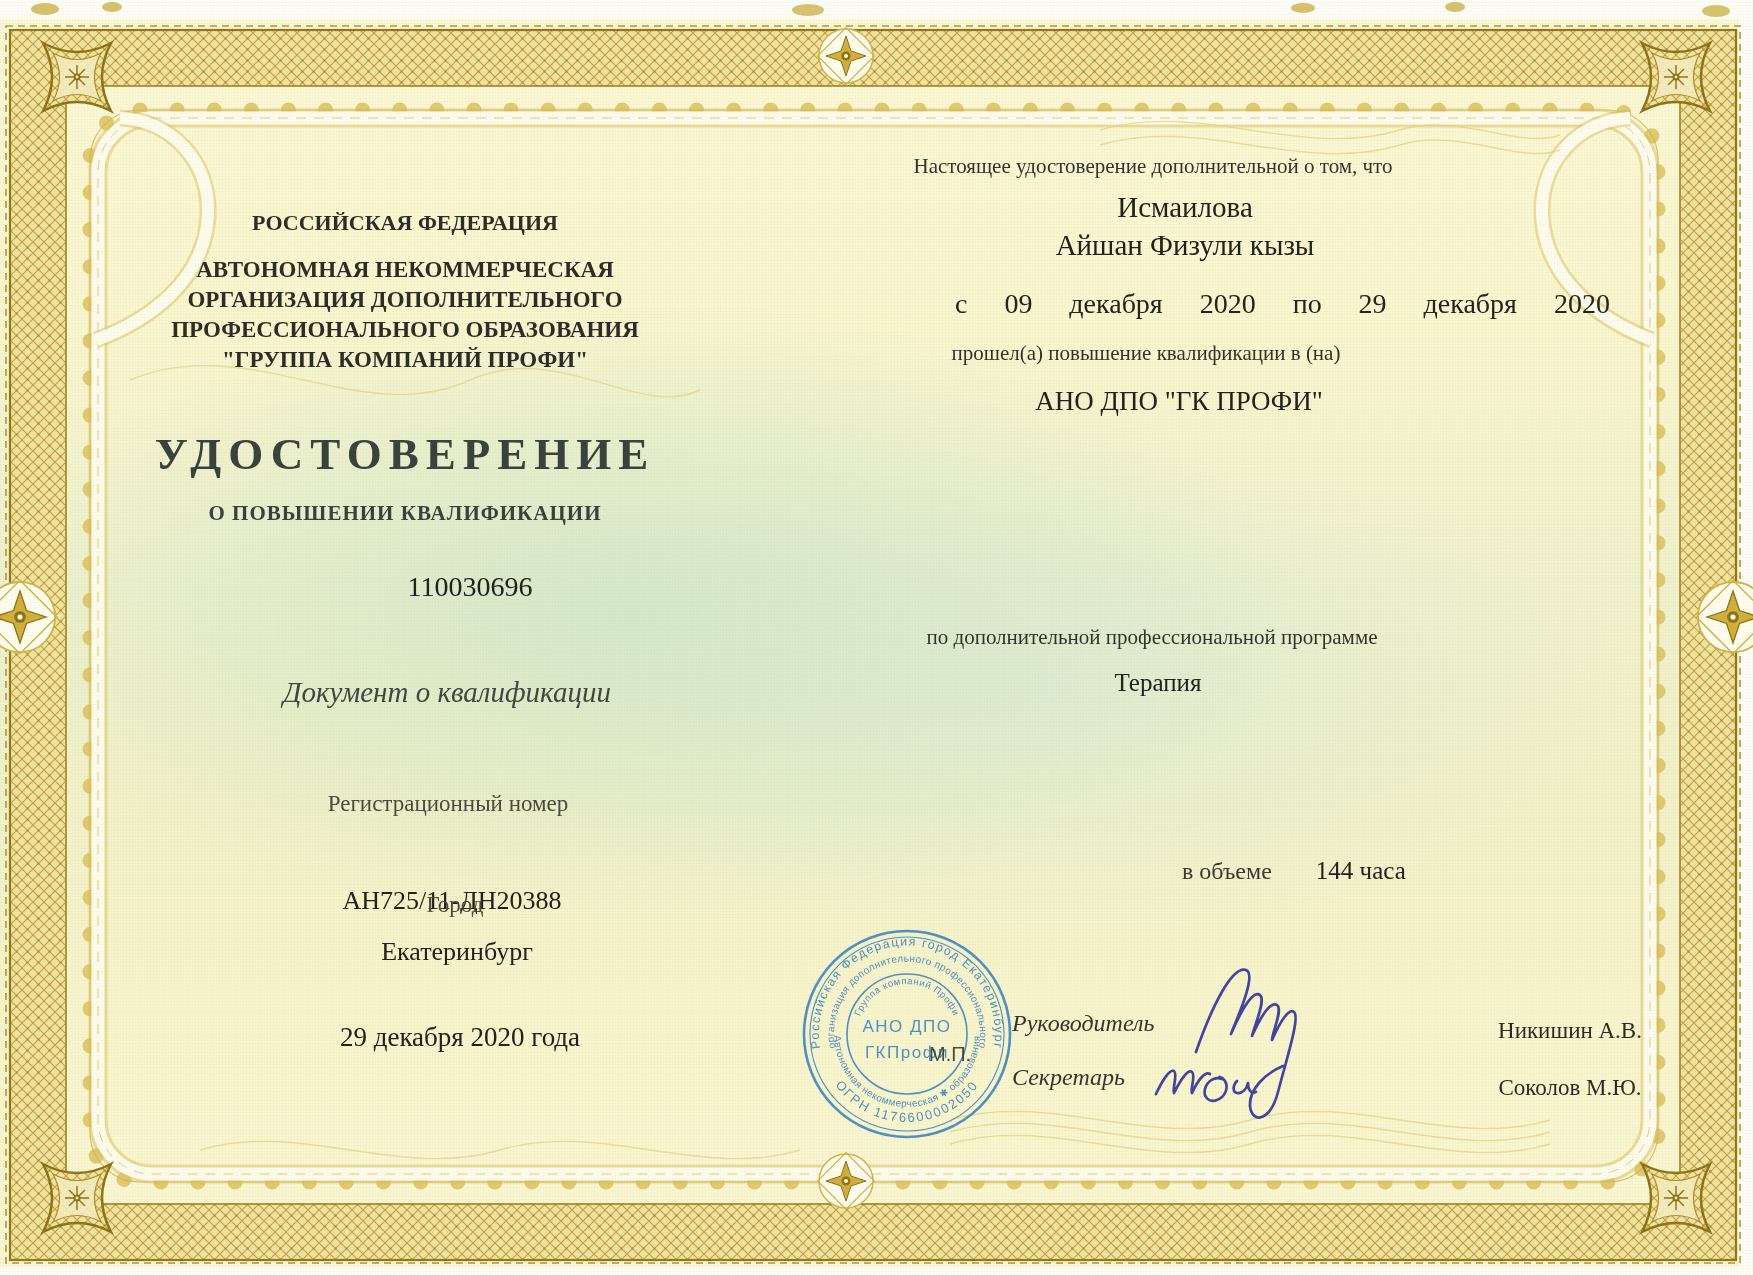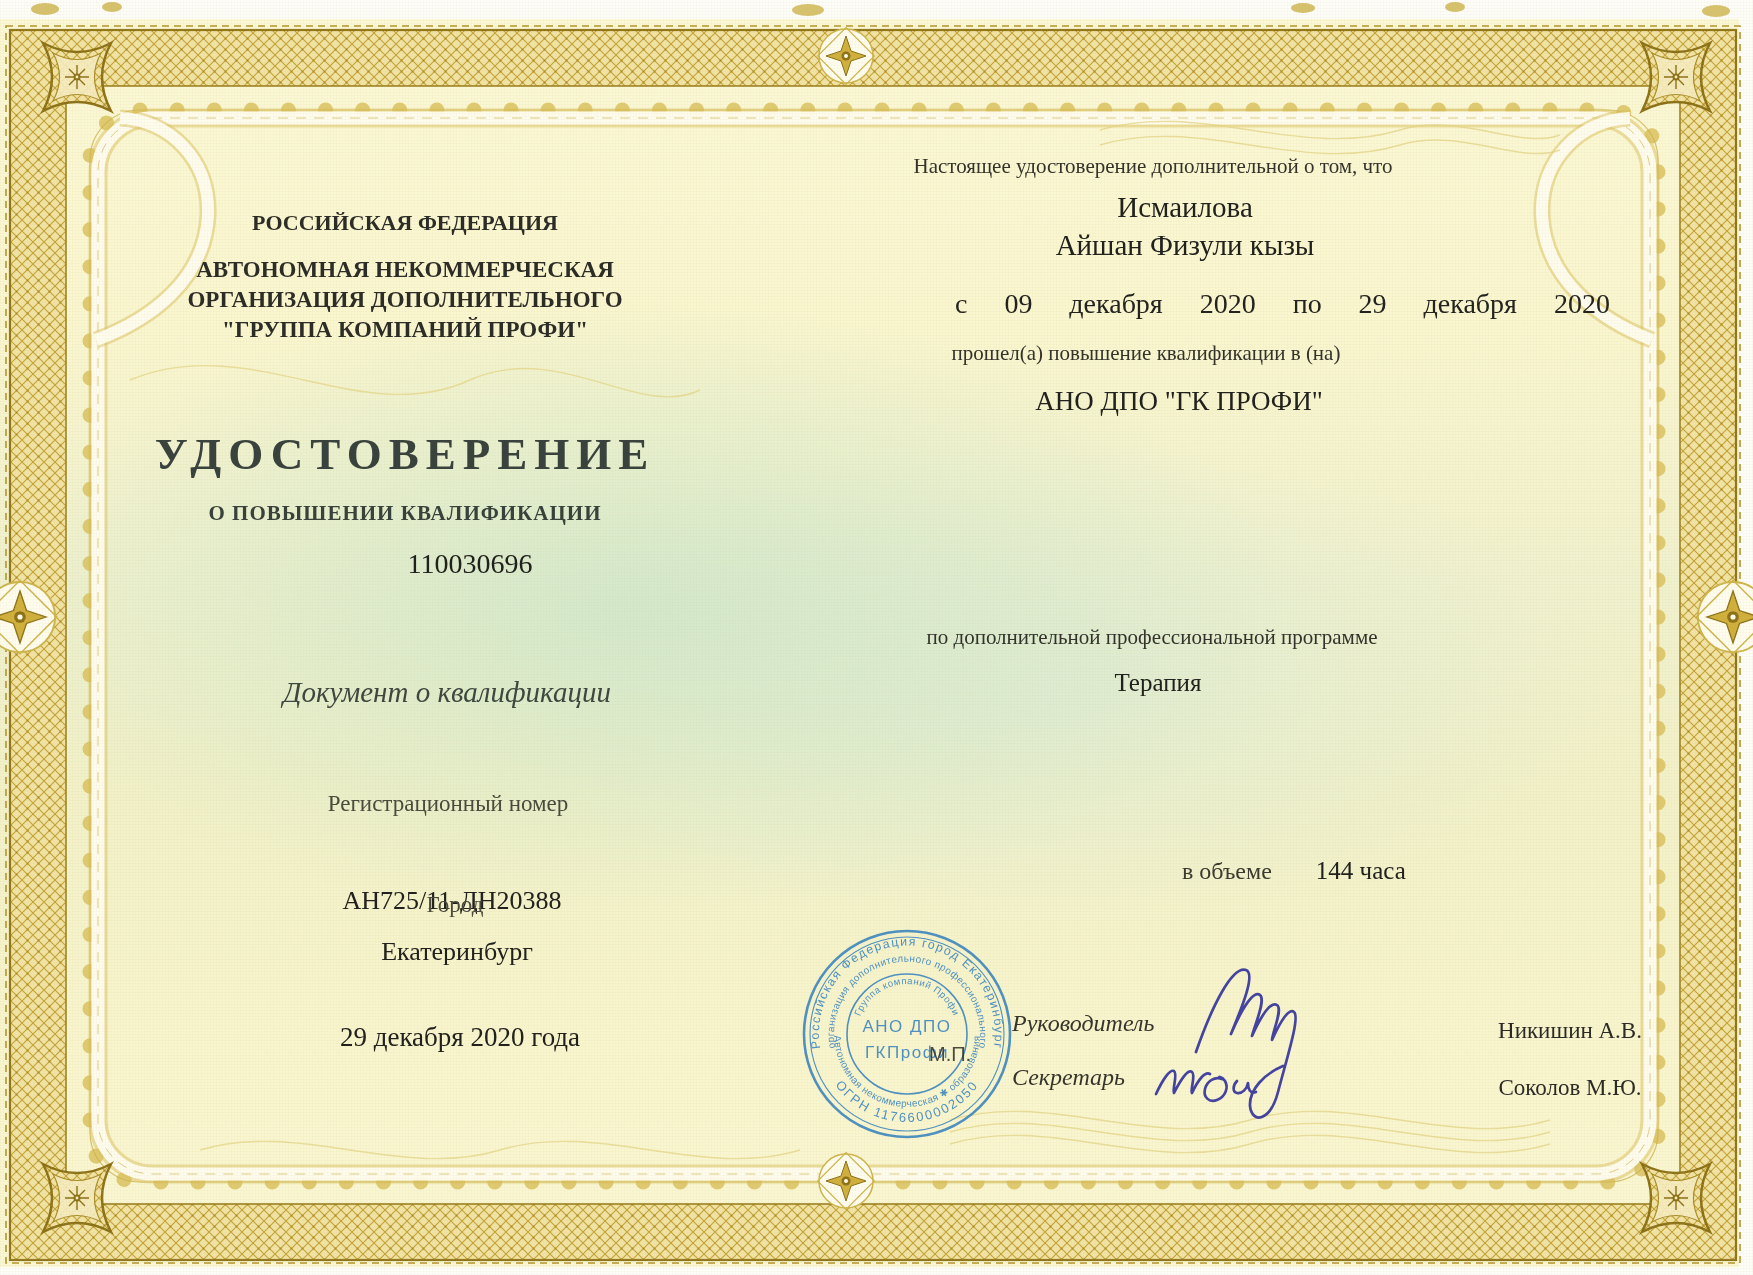--- a/index.html
+++ b/index.html
@@ -115,28 +115,29 @@
       </g>
   </svg>
 
   <div class="texture"></div>
 
   <div class="abs serif hdr" style="left:130px;top:210px;width:550px;font-size:22px;">РОССИЙСКАЯ ФЕДЕРАЦИЯ</div>
 
   <div class="abs serif hdr" style="left:130px;top:255px;width:550px;font-size:23px;line-height:30px;">
     <div>АВТОНОМНАЯ НЕКОММЕРЧЕСКАЯ</div>
     <div>ОРГАНИЗАЦИЯ ДОПОЛНИТЕЛЬНОГО</div>
+    <div>ПРОФЕССИОНАЛЬНОГО ОБРАЗОВАНИЯ</div>
     <div>"ГРУППА КОМПАНИЙ ПРОФИ"</div>
   </div>
 
   <div class="abs serif title" style="left:130px;top:428px;width:550px;font-size:45px;">УДОСТОВЕРЕНИЕ</div>
 
   <div class="abs serif subtitle" style="left:130px;top:501px;width:550px;font-size:21px;">О ПОВЫШЕНИИ КВАЛИФИКАЦИИ</div>
 
-  <div class="abs serif val" style="left:200px;top:548px;width:540px;font-size:28px;">110030696</div>
+  <div class="abs serif val" style="left:200px;top:571px;width:540px;font-size:28px;">110030696</div>
 
   <div class="abs serif ital" style="left:172px;top:676px;width:550px;font-size:29px;color:#3f473f;">Документ о квалификации</div>
 
   <div class="abs serif lbl" style="left:173px;top:791px;width:550px;font-size:23px;">Регистрационный номер</div>
 
   <div class="abs serif val" style="left:177px;top:841px;width:550px;font-size:26px;margin-top:45px;">АН725/11-ДН20388</div>
 
   <div class="abs serif val" style="left:182px;top:937px;width:550px;font-size:26px;">Екатеринбург</div>
 
   <div class="abs serif lbl" style="left:180px;top:892px;width:550px;font-size:23px;">Город</div>

